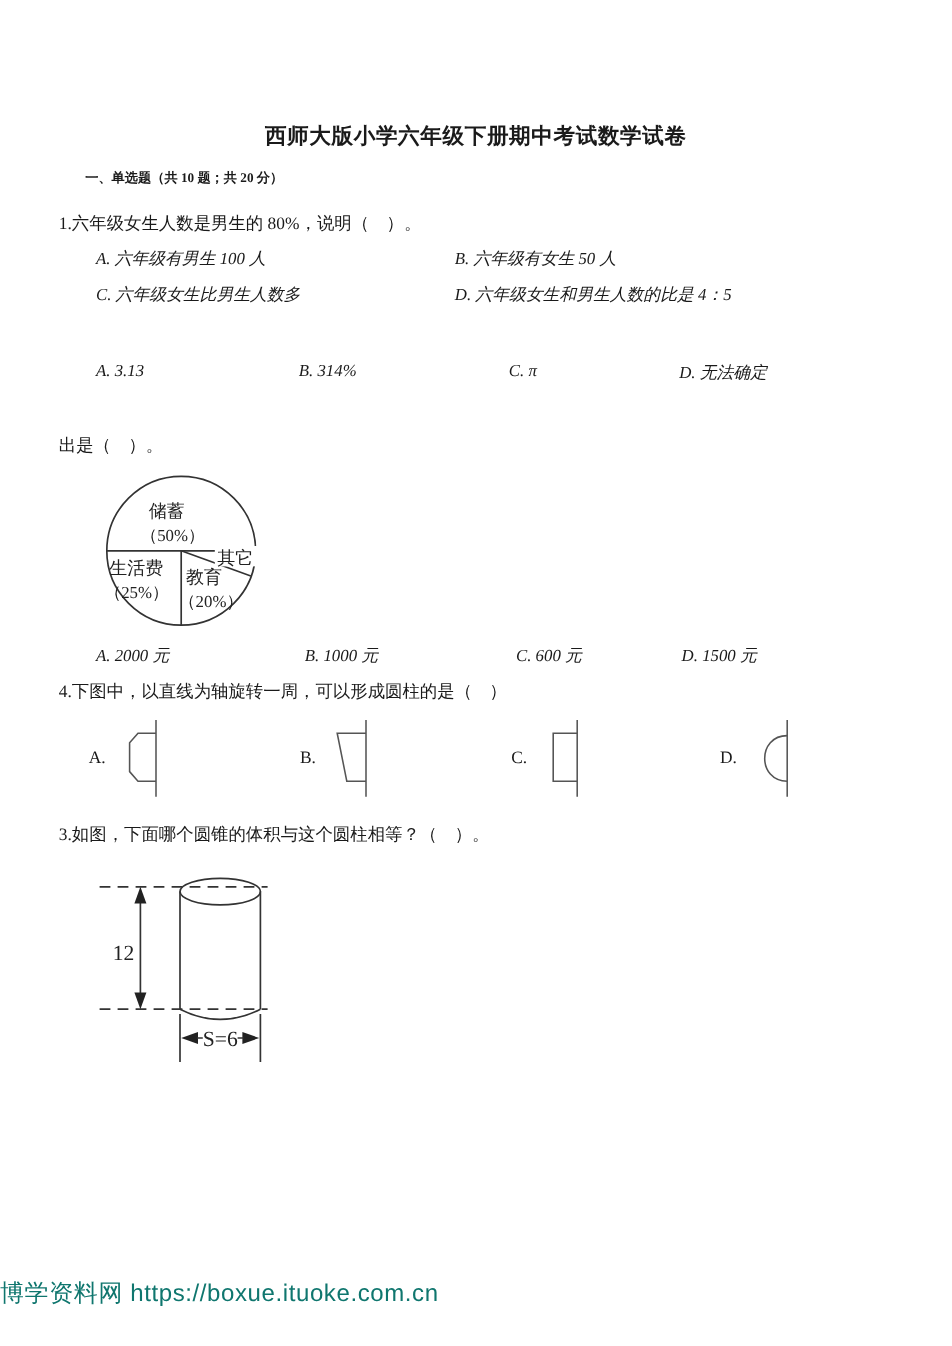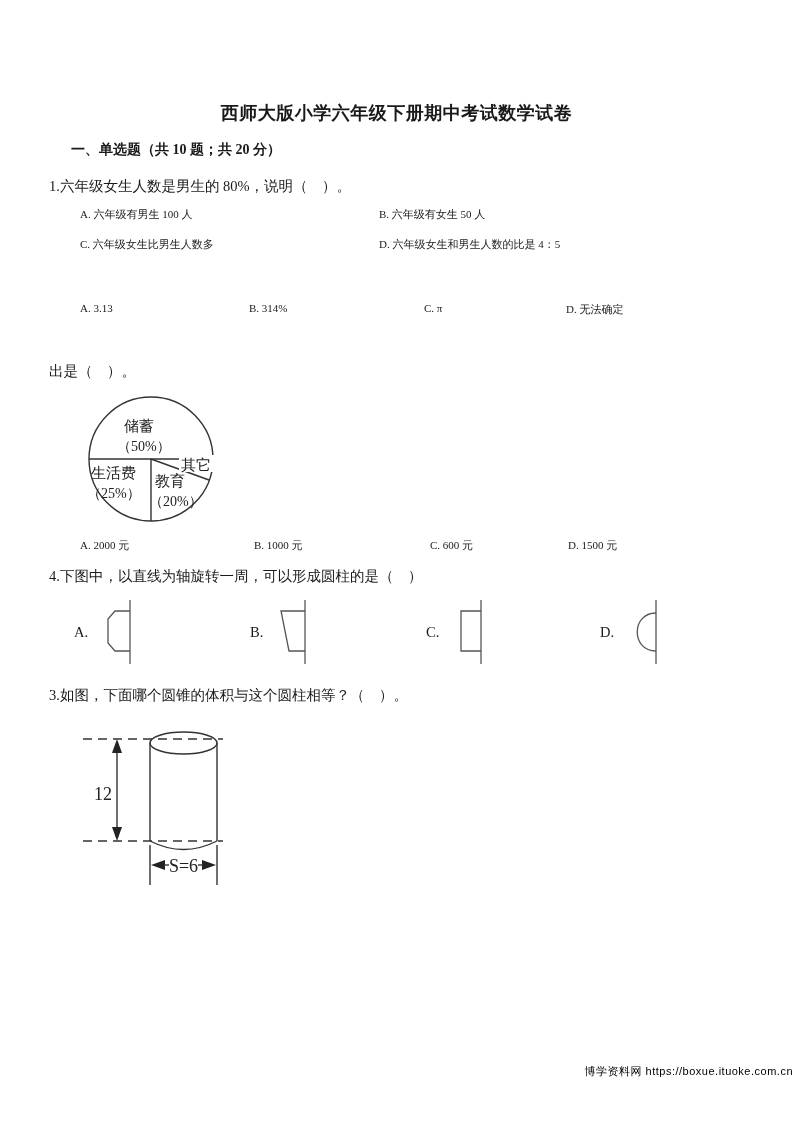--- a/index.html
+++ b/index.html
@@ -5,31 +5,31 @@
   html,body{margin:0;padding:0;background:#fff;}
   .page{
     position:relative;width:793px;height:1122px;background:#ffffff;
     font-family:"Liberation Serif","DejaVu Serif",serif;color:#1a1a1a;overflow:hidden;
   }
   .title{
     position:absolute;top:101px;left:0;right:0;text-align:center;
     font-size:18px;font-weight:bold;letter-spacing:0.5px;
   }
   .section{
-    position:absolute;top:141px;left:71px;font-size:14px;font-weight:bold;
+    position:absolute;top:141px;left:71px;font-size:11px;font-weight:bold;
   }
   .q{position:absolute;left:49px;font-size:14.5px;white-space:nowrap;}
-  .opt{position:absolute;font-size:11px;white-space:nowrap;}
+  .opt{position:absolute;font-size:14px;white-space:nowrap;font-style:italic;}
   .q4item{position:absolute;display:flex;align-items:center;gap:2px;font-size:14.5px;}
   .q4item svg{display:block;}
   .fig{position:absolute;}
   .footer{
-    position:absolute;top:1064px;left:0;right:0;text-align:right;
+    position:absolute;top:1064px;left:0;right:0;text-align:left;
     font-family:"Liberation Sans","DejaVu Sans",sans-serif;
-    font-size:11px;color:#000000;letter-spacing:0.5px;
+    font-size:20px;color:#0f766e;letter-spacing:0.5px;
   }
   svg text{font-family:"Liberation Serif","DejaVu Serif",serif;fill:#222;}
   .stroke{stroke:#333;stroke-width:1.4;fill:none;}
   .stroke-thin{stroke:#555;stroke-width:1.3;fill:none;}
 </style>
 </head>
 <body>
 
 <div class="page">
 

